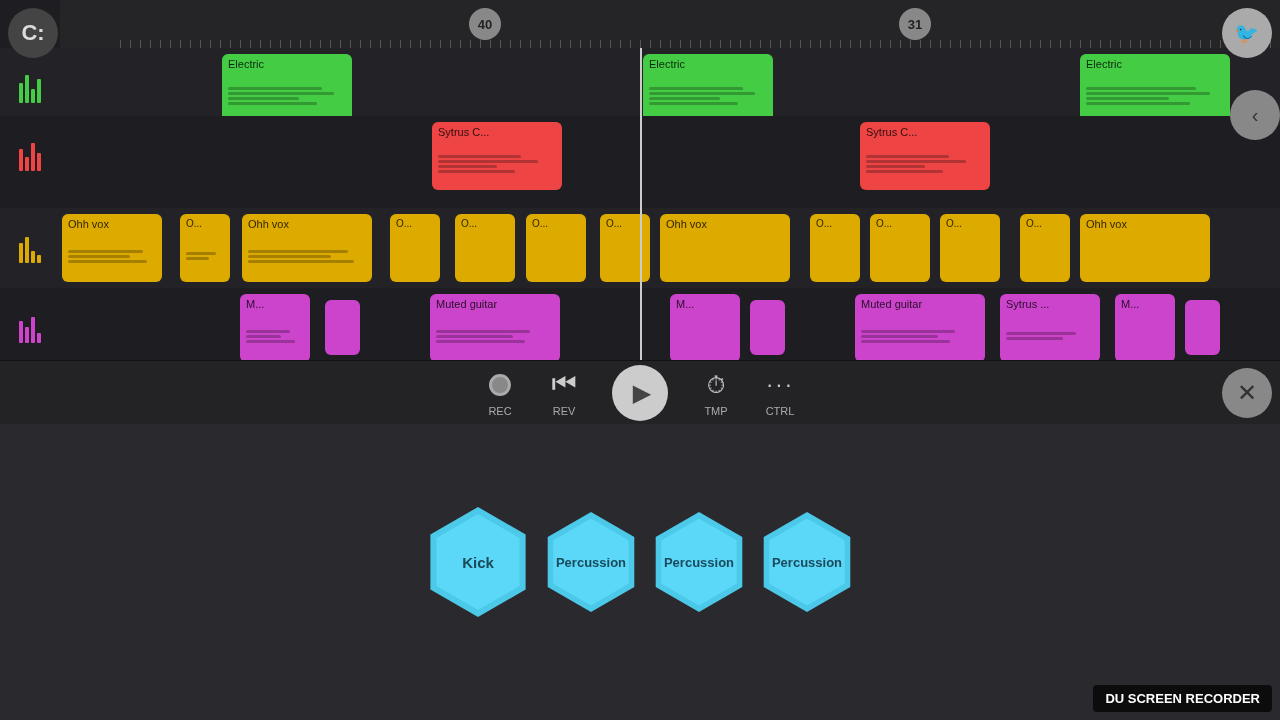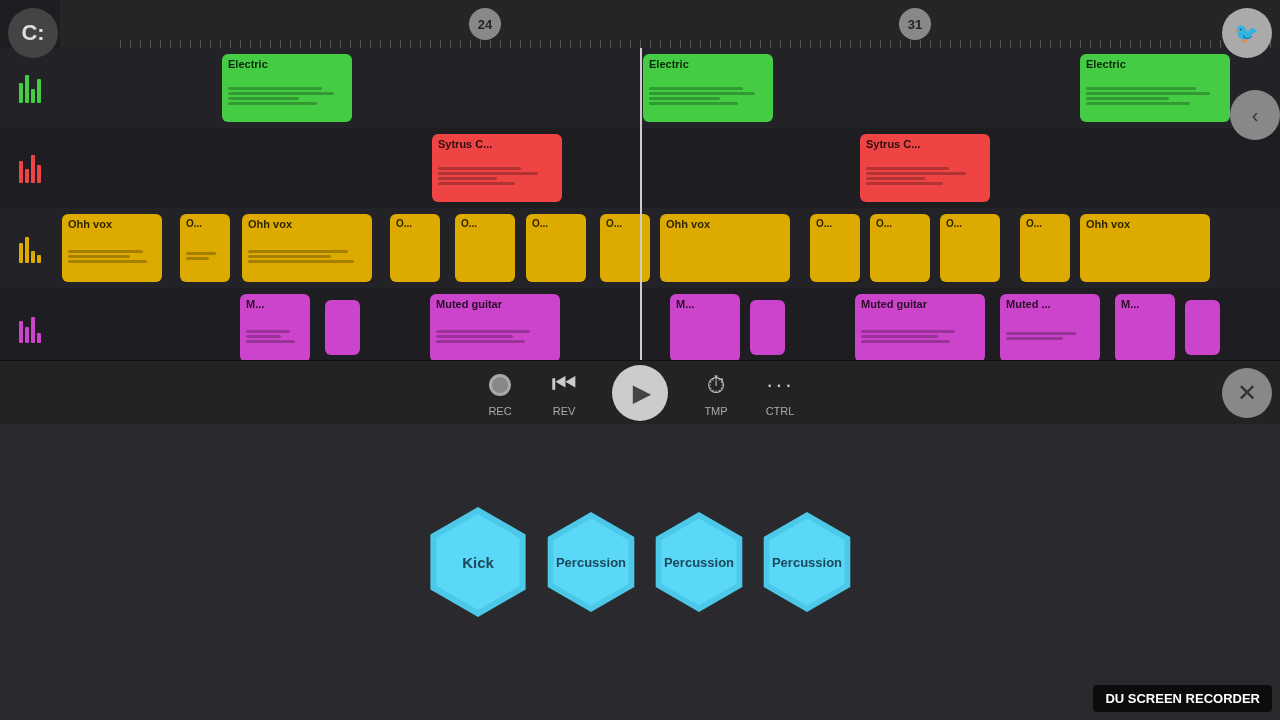--- a/index.html
+++ b/index.html
@@ -99,21 +99,21 @@
       border-radius: 6px;
       overflow: hidden;
       display: flex;
       flex-direction: column;
       padding: 4px 6px;
       cursor: pointer;
     }
 
     .clip-title {
       font-size: 11px;
-      font-weight: bold;
+      font-weight: normal;
       color: rgba(0,0,0,0.8);
       white-space: nowrap;
       overflow: hidden;
       text-overflow: ellipsis;
     }
 
     .clip-pattern {
       flex: 1;
       display: flex;
       flex-direction: column;
@@ -403,21 +403,21 @@
     .track-row:nth-child(even) { background: #1e1e22; }
   </style>
 </head>
 <body>
 
 <div id="sequencer">
 
   <div id="timeline">
 
     <div class="timeline-marker" style="left: 425px;">
-      <span>24</span>
+      <span>40</span>
     </div>
     <div class="timeline-marker" style="left: 855px;">
       <span>31</span>
     </div>
 
     <div class="tick-mark" style="left: 60px;"></div>
       <div class="tick-mark" style="left: 70px;"></div>
       <div class="tick-mark" style="left: 80px;"></div>
       <div class="tick-mark" style="left: 90px;"></div>
       <div class="tick-mark" style="left: 100px;"></div>
@@ -570,21 +570,21 @@
         <span class="clip-title">Electric</span>
         <div class="clip-pattern">
           <div class="clip-line" style="width:80%;"></div>
           <div class="clip-line" style="width:90%;"></div>
           <div class="clip-line" style="width:60%;"></div>
           <div class="clip-line" style="width:75%;"></div>
         </div>
       </div>
     </div>
 
-    <div class="track-row" style="top:80px; background:#1e1e22;">
+    <div class="track-row" style="top:68px; background:#1e1e22;">
       <div class="track-icon">
         <div class="track-bars">
           <div class="track-bar" style="height:22px;background:#ee4444;"></div>
           <div class="track-bar" style="height:14px;background:#ee4444;"></div>
           <div class="track-bar" style="height:28px;background:#ee4444;"></div>
           <div class="track-bar" style="height:18px;background:#ee4444;"></div>
         </div>
       </div>
       <div class="clip" style="background:#ee4444;left:432px;width:130px;">
         <span class="clip-title">Sytrus C...</span>
@@ -705,21 +705,21 @@
       </div>
       <div class="clip" style="background:#cc44cc;left:855px;width:130px;">
         <span class="clip-title">Muted guitar</span>
         <div class="clip-pattern">
           <div class="clip-line" style="width:80%;"></div>
           <div class="clip-line" style="width:65%;"></div>
           <div class="clip-line" style="width:75%;"></div>
         </div>
       </div>
       <div class="clip" style="background:#cc44cc;left:1000px;width:100px;">
-        <span class="clip-title">Muted ...</span>
+        <span class="clip-title">Sytrus ...</span>
         <div class="clip-pattern">
           <div class="clip-line" style="width:80%;"></div>
           <div class="clip-line" style="width:65%;"></div>
         </div>
       </div>
       <div class="clip" style="background:#cc44cc;left:1115px;width:60px;">
         <span class="clip-title">M...</span>
       </div>
       <div class="clip" style="background:#cc44cc;left:1185px;width:35px;top:12px;height:55px;">
       </div>

